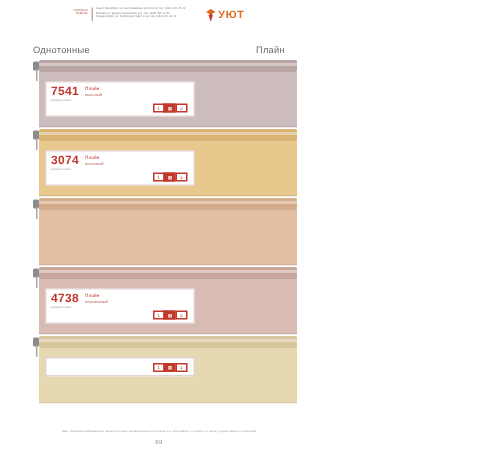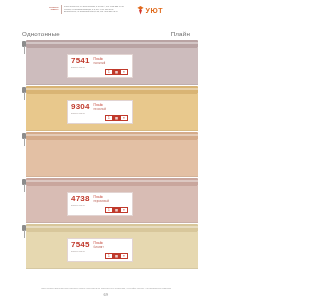--- a/index.html
+++ b/index.html
@@ -140,29 +140,28 @@
     left:1.5px;top:5px;
     width:1px;height:8px;
     background:#a8a8a8;
   }
 
   
   .card{
     position:absolute;
     left:8px;
     top:14px;
-    width:66px;
+    width:100px;
     background:#ffffff;
     border:0.4px solid #e2d4d2;
     padding:2px 3px 2px 3px;
     display:flex;
     flex-direction:column;
     gap:1px;
     box-sizing:border-box;
-    margin-left:37px;
   }
   .card-top{
     display:flex;
     align-items:flex-start;
     gap:4px;
   }
   .card-left{
     display:flex;
     flex-direction:column;
   }
@@ -319,21 +318,21 @@
       <div class="bracket"></div>
       <div class="cord"></div>
     </div>
     <div class="blind">
       <div class="tube" style="background: rgb(217, 180, 116);"></div>
       <div class="fabric" style="background: rgb(232, 200, 140);"></div>
     </div>
     <div class="card">
       <div class="card-top">
         <div class="card-left">
-          <span class="art-no">9304</span>
+          <span class="art-no">3074</span>
           <span class="art-cap">артикул ткани</span>
         </div>
         <div class="card-right">
           <span class="name-line">Плайн</span>
           <span class="name-line sub">песочный</span>
         </div>
       </div>
       <div class="icon-strip">
         <div class="icon-cell">
             <span class="icon-glyph">1</span>
@@ -396,30 +395,20 @@
   <div class="row">
     <div class="chain">
       <div class="bracket"></div>
       <div class="cord"></div>
     </div>
     <div class="blind">
       <div class="tube" style="background: rgb(216, 199, 155);"></div>
       <div class="fabric" style="background: rgb(230, 216, 176);"></div>
     </div>
     <div class="card">
-      <div class="card-top">
-        <div class="card-left">
-          <span class="art-no">7545</span>
-          <span class="art-cap">артикул ткани</span>
-        </div>
-        <div class="card-right">
-          <span class="name-line">Плайн</span>
-          <span class="name-line sub">бисквит</span>
-        </div>
-      </div>
       <div class="icon-strip">
         <div class="icon-cell">
             <span class="icon-glyph">1</span>
           </div>
         <div class="icon-cell filled">
             <span class="icon-glyph">▦</span>
           </div>
         <div class="icon-cell">
             <span class="icon-glyph">≡</span>
           </div>

